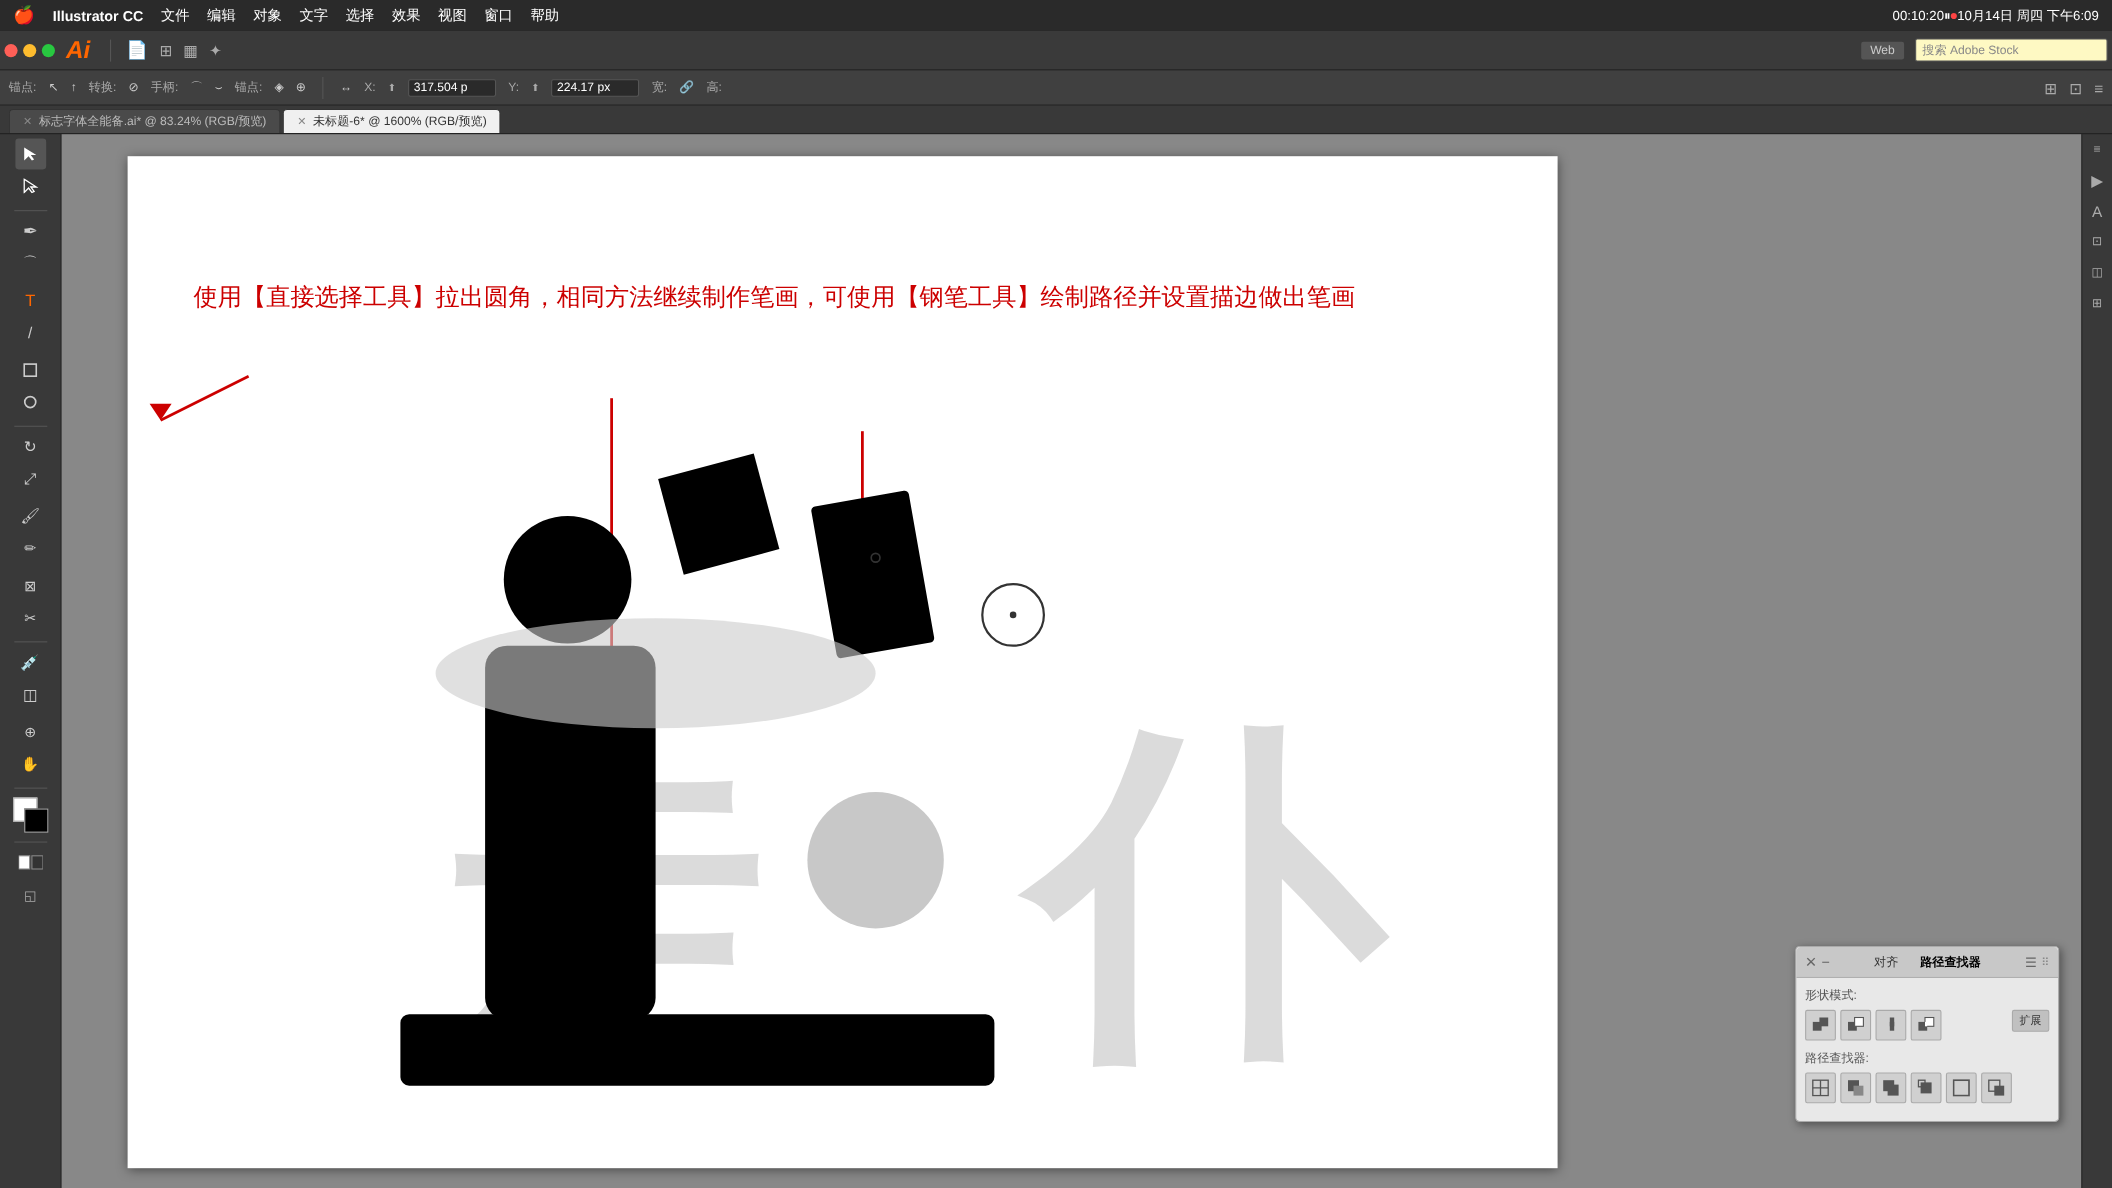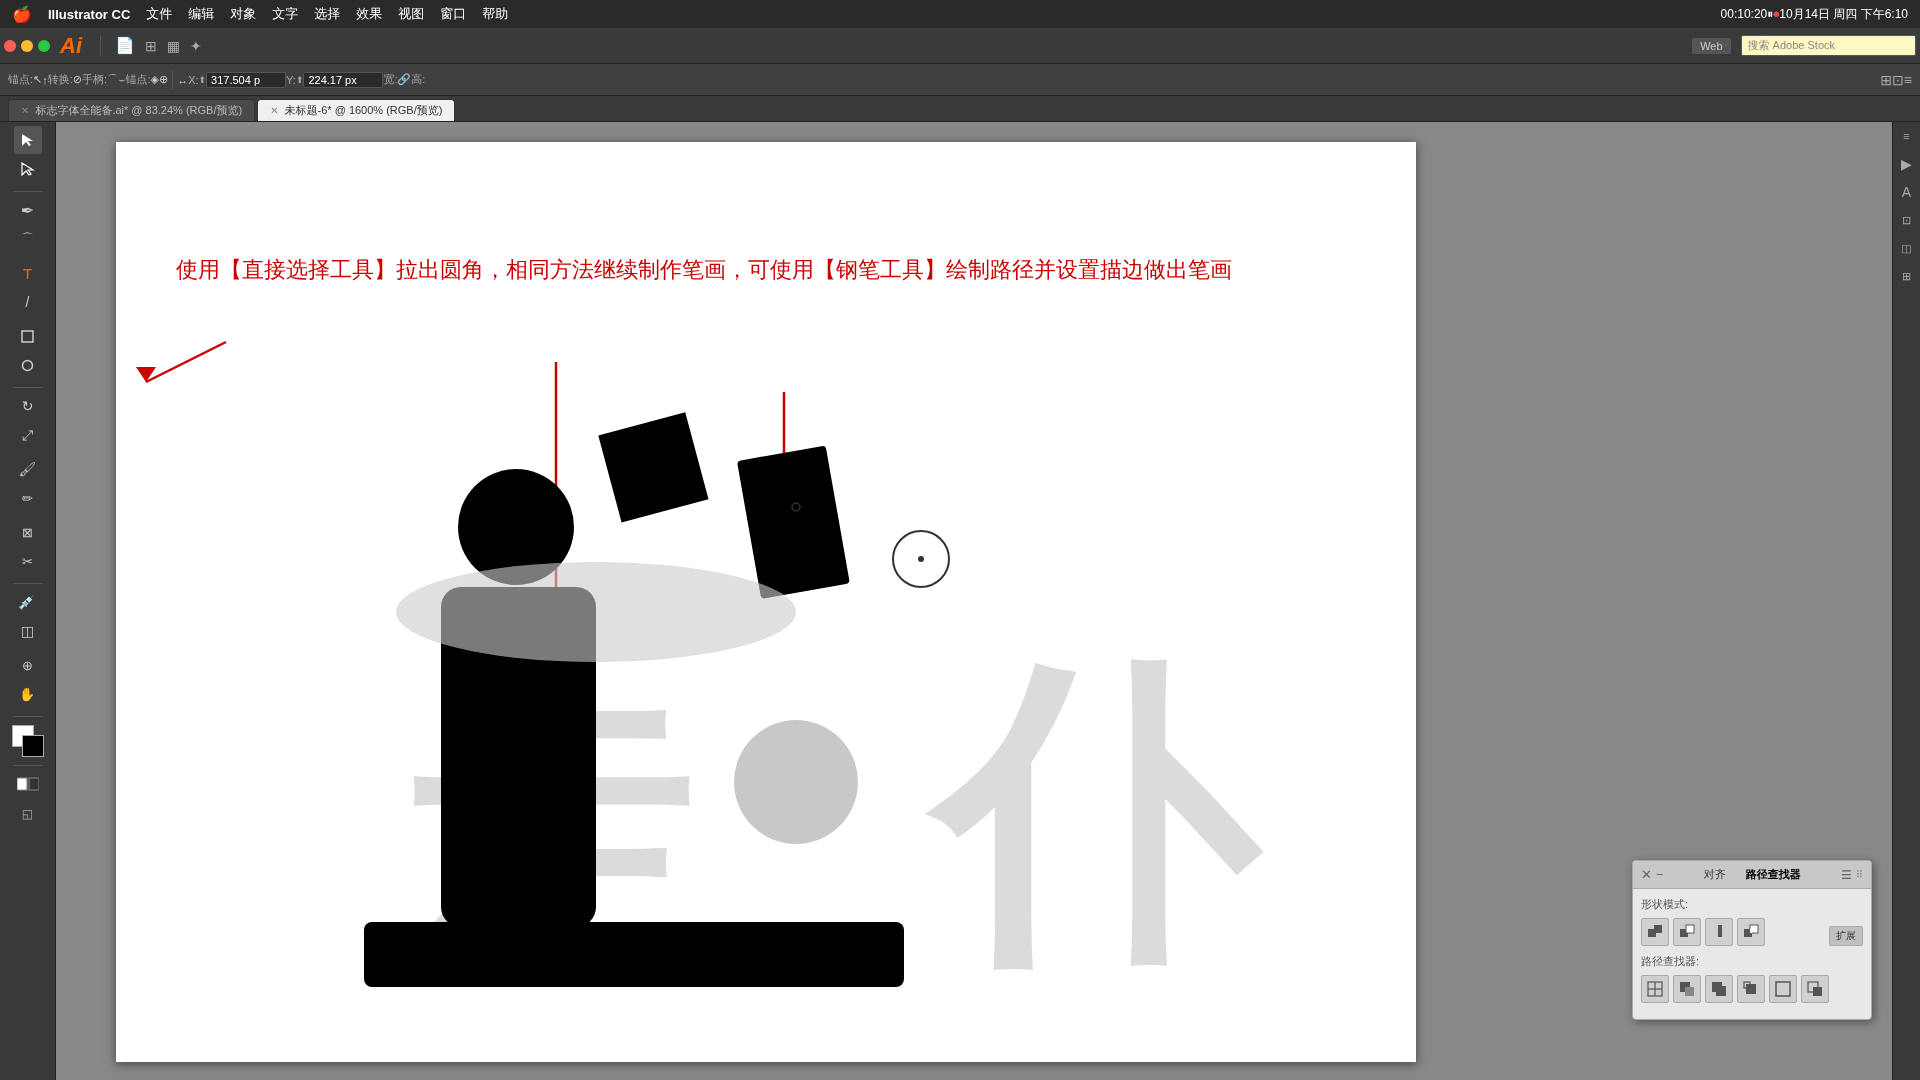--- a/index.html
+++ b/index.html
@@ -26,21 +26,21 @@
     .toolbar-dots { display: flex; gap: 5px; align-items: center; }
     .dot { width: 12px; height: 12px; border-radius: 50%; }
     .dot-red { background: #ff5f57; }
     .dot-yellow { background: #febc2e; }
     .dot-green { background: #28c840; }
     .toolbar-sep { width: 1px; height: 20px; background: #555; margin: 0 4px; }
 
     
     #control-bar {
       width: 100%; height: 32px; background: #404040;
-      display: flex; align-items: center; padding: 0 8px; gap: 0;
+      display: flex; align-items: center; padding: 0 8px; gap: 11px;
       border-bottom: 1px solid #222; color: #ccc; font-size: 11px;
     }
     .ctrl-label { color: #aaa; }
     .ctrl-input {
       background: #2a2a2a; border: 1px solid #555; color: #fff;
       font-size: 11px; padding: 1px 4px; width: 80px; border-radius: 2px;
     }
 
     
     #tabs-bar {
@@ -108,21 +108,21 @@
       justify-content: space-between; border-radius: 4px 4px 0 0;
       border-bottom: 1px solid #aaa;
     }
     .panel-tabs { display: flex; gap: 12px; }
     .panel-tab { cursor: pointer; padding: 2px 4px; font-family: Liberation Mono, monospace; }
     .panel-tab.active { font-weight: bold; color: #000; }
     .panel-close { color: #666; cursor: pointer; font-size: 13px; }
     .panel-minimize { color: #666; cursor: pointer; font-size: 13px; }
     .panel-body { padding: 8px; }
     .panel-section-title { color: #555; margin-bottom: 6px; }
-    .panel-row { display: flex; align-items: flex-end; gap: 4px; margin-bottom: 8px; flex-wrap: wrap; }
+    .panel-row { display: flex; align-items: flex-start; gap: 4px; margin-bottom: 8px; flex-wrap: wrap; }
     .panel-icon-btn {
       width: 28px; height: 28px; background: #d0d0d0; border: 1px solid #aaa;
       border-radius: 2px; cursor: pointer; display: flex; align-items: center; justify-content: center;
       font-size: 10px; color: #444;
     }
     .expand-btn {
       margin-left: auto; background: #c0c0c0; border: 1px solid #aaa;
       border-radius: 2px; padding: 2px 6px; font-size: 10px; cursor: pointer;
     }
 
@@ -146,21 +146,21 @@
     <span>选择</span>
     <span>效果</span>
     <span>视图</span>
     <span>窗口</span>
     <span>帮助</span>
   </div>
   <div class="menubar-right">
     <span class="menubar-time">00:10:20</span>
     <span>⏸</span>
     <span style="color:#ff4444;">⏺</span>
-    <span>10月14日 周四 下午6:10</span>
+    <span>10月14日 周四 下午6:09</span>
   </div>
 </div>
 
 <div id="app-toolbar">
   <div class="toolbar-dots">
     <div class="dot dot-red"></div>
     <div class="dot dot-yellow"></div>
     <div class="dot dot-green"></div>
   </div>
   <span class="toolbar-ai-logo">Ai</span>

